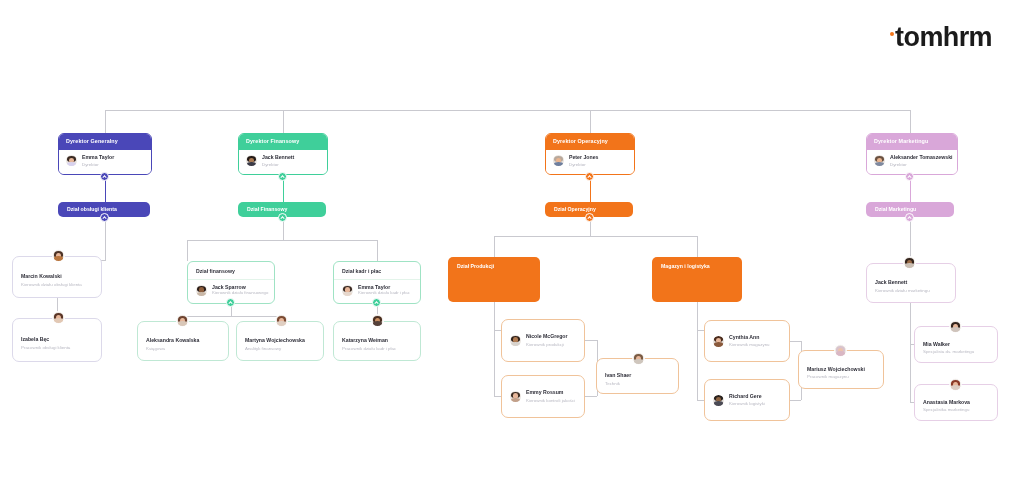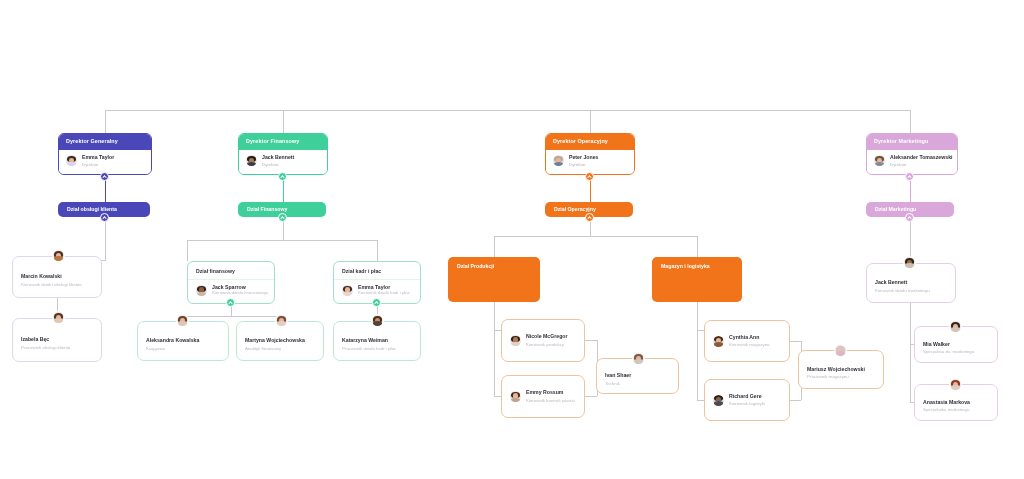--- a/index.html
+++ b/index.html
@@ -106,20 +106,23 @@
     display: block; width: 3px; height: 3px;
     border-left: 1px solid #fff; border-top: 1px solid #fff;
     transform: rotate(45deg) translate(0.6px, 0.6px);
   }
 </style>
 </head>
 <body>
 
 <div id="stage">
 
+  <div class="logo">
+    <span class="dot"></span><span>tomhrm</span>
+  </div>
 
   <div class="ln h" style="left:105px; top:110px; width:805px;"></div>
   <div class="ln v" style="left:105px; top:110px; height:23px;"></div>
   <div class="ln v" style="left:283px; top:110px; height:23px;"></div>
   <div class="ln v" style="left:590px; top:110px; height:23px;"></div>
   <div class="ln v" style="left:910px; top:110px; height:23px;"></div>
 
   <div class="card" style="left:58px; top:133px; width:94px; border:1px solid #4a47b8;">
     <div class="hdr" style="background:#4a47b8;">Dyrektor Generalny</div>
     <div class="body">

